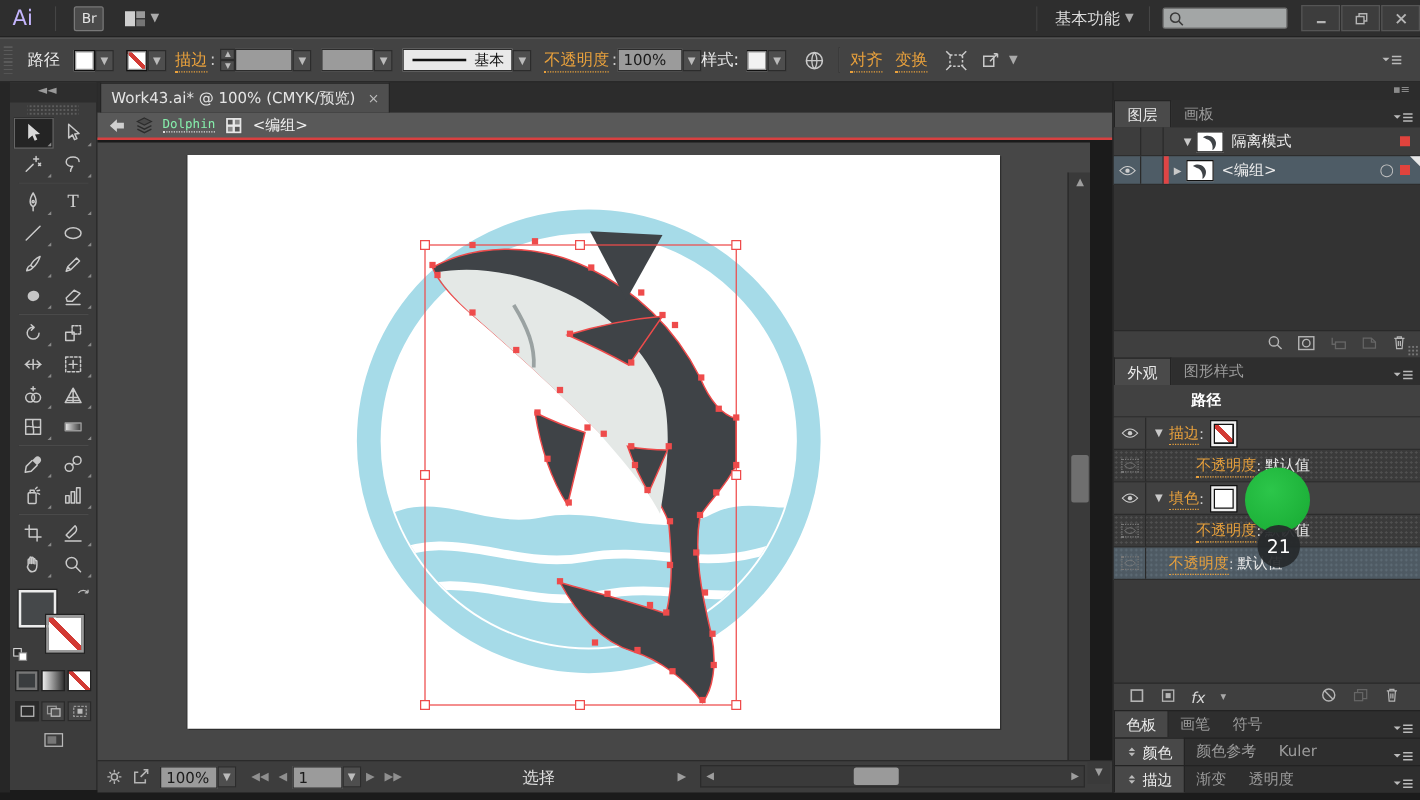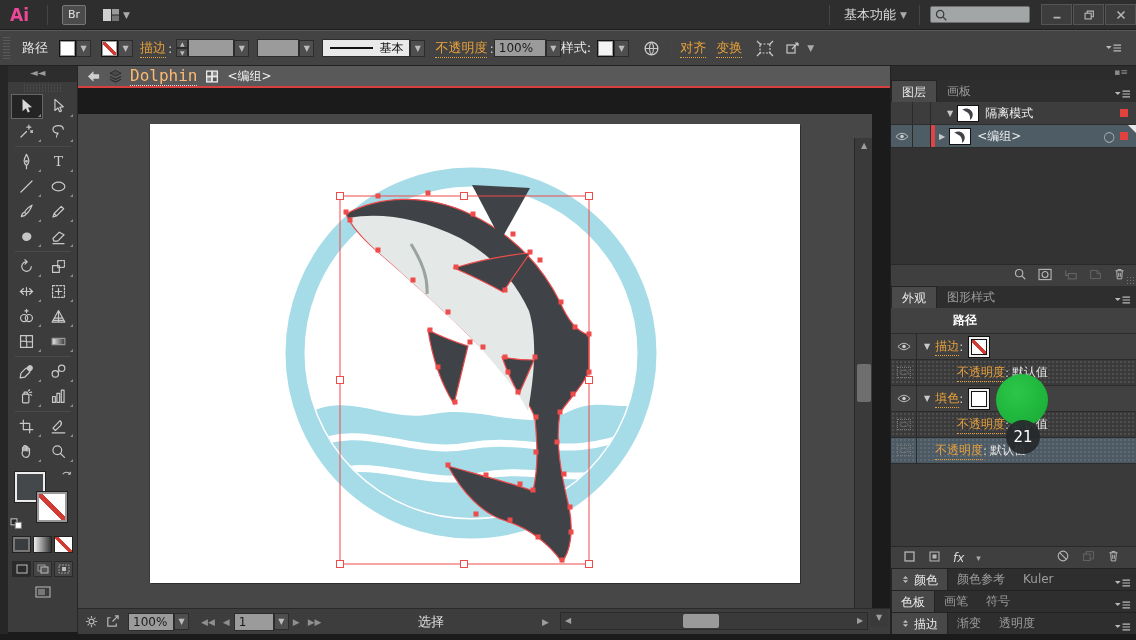--- a/index.html
+++ b/index.html
@@ -3,21 +3,21 @@
 <meta charset="utf-8">
 <style>
   * { margin:0; padding:0; box-sizing:border-box; user-select:none; }
   html,body { width:1136px; height:640px; overflow:hidden; background:#1b1b1b;
     font-family:"DejaVu Sans","Liberation Sans",sans-serif; }
   #app { position:relative; width:1136px; height:640px; background:#1b1b1b; overflow:hidden; }
 
   
   #menubar { position:absolute; left:0; top:0; width:1136px; height:30px; background:#2e2e2e;
     border-bottom:1px solid #1f1f1f; display:flex; align-items:center; }
-  #ai-logo { color:#ec4899; font-weight:bold; font-size:17px; padding:0 12px 0 10px; }
+  #ai-logo { color:#c4b5fd; font-weight:normal; font-size:17px; padding:0 12px 0 10px; }
   .menu-item { color:#dcdcdc; font-size:13px; padding:0 13px; height:30px; line-height:30px; }
   .vsep { width:1px; height:20px; background:#1c1c1c; border-right:1px solid #454545; margin:0 6px; }
   #br-btn { margin-left:8px; width:24px; height:20px; background:#4b4b4b; border:1px solid #787878;
     border-radius:2px; color:#e2e2e2; font-size:11px; text-align:center; line-height:18px; }
   #workspace-grid { margin-left:16px; display:flex; align-items:center; gap:3px; }
   #mb-spacer { flex:1; }
   #workspace-name { color:#dcdcdc; font-size:13px; margin:0 4px 0 8px; }
   .dd-caret { color:#aaa; font-size:9px; margin-right:6px; }
   #search-box { width:100px; height:17px; background:#a3a6a6; border:1px solid #6e6e6e;
     border-radius:2px; display:flex; align-items:center; padding-left:3px; margin:0 10px 0 4px; }
@@ -85,21 +85,21 @@
 
   
   #docarea { position:absolute; left:78px; top:66px; width:812px; height:542px; }
   #tabbar { height:24px; background:#2c2c2c; display:flex; }
   #doctab { margin-left:2px; height:24px; background:#4f4f4f; border:1px solid #242424; border-bottom:none;
     display:flex; align-items:center; padding:0 8px; gap:10px; }
   #doctab .t { color:#e4e4e4; font-size:12px; }
   #doctab .x { color:#bbb; font-size:11px; }
   #crumbbar { height:22px; background:#595959; border-bottom:2px solid #d84040;
     display:flex; align-items:center; gap:7px; padding-left:8px; }
-  #crumb-layer { color:#fdba74; font-size:16px; font-family:"DejaVu Sans Mono","Liberation Mono",monospace;
+  #crumb-layer { color:#86efac; font-size:10px; font-family:"DejaVu Sans Mono","Liberation Mono",monospace;
     border-bottom:1px dotted #ddd; }
   #crumb-group { color:#f2f2f2; font-size:12px; }
   #canvas { position:absolute; left:0; top:48px; width:794px; height:494px; background:#474747; overflow:hidden; }
   #artboard { position:absolute; left:72px; top:10px; width:650px; height:459px; background:#fff;
     box-shadow:1px 1px 0 #2e2e2e, -1px 0 0 #3a3a3a; }
   #logo-svg { position:absolute; left:0; top:0; }
   #vscroll { position:absolute; right:0; top:24px; width:18px; height:518px; background:#3a3a3a;
     border-left:1px solid #282828; }
   .scr-btn { position:absolute; left:0; width:18px; height:16px; color:#9e9e9e; font-size:8px;
     text-align:center; line-height:16px; }
@@ -503,20 +503,26 @@
     </div>
     <div id="screen-mode">
       <svg width="16" height="14" viewBox="0 0 16 14">
           <rect x="1" y="2" width="14" height="10" fill="none" stroke="#bbb"></rect>
           <rect x="3" y="4" width="7" height="6" fill="#777"></rect>
         </svg>
     </div>
   </div>
 
   <div id="docarea">
+    <div id="tabbar">
+      <div id="doctab">
+        <span class="t">Work43.ai* @ 100% (CMYK/预览)</span>
+        <span class="x">×</span>
+      </div>
+    </div>
     <div id="crumbbar">
       <svg width="15" height="15" viewBox="0 0 16 16">
           <path d="M14,5.5 H8 V2.5 L2,8 L8,13.5 V10.5 H14 Z" fill="#cfcfcf"></path>
         </svg>
       <svg width="15" height="15" viewBox="0 0 16 16">
           <path d="M8,1.5 L14,4.5 L8,7.5 L2,4.5 Z" fill="#4a4a4a" stroke="#2c2c2c"></path>
           <path d="M2,8 L8,11 L14,8 M2,11 L8,14 L14,11" fill="none" stroke="#2c2c2c" stroke-width="1.2"></path>
         </svg>
       <span id="crumb-layer">Dolphin</span>
       <svg width="16" height="15" viewBox="0 0 16 16">
@@ -814,34 +820,34 @@
             <rect x="2" y="5" width="8" height="8" fill="none" stroke="#666" stroke-width="1.2"></rect>
             <path d="M5,5 V2 H14 V11 H10" fill="none" stroke="#666" stroke-width="1.2"></path>
           </svg></span>
       <span style="margin-right:6px"><svg width="13" height="14" viewBox="0 0 16 16">
             <path d="M3,4 H13 M6,4 V2.5 H10 V4 M4.5,4 L5.3,14 H10.7 L11.5,4 M7,6.5 V11.5 M9,6.5 V11.5" fill="none" stroke="#b5b5b5" stroke-width="1.2"></path>
           </svg></span>
     </div>
 
     <div id="shelves">
         <div class="shelf">
+          <span class="stab active">色板</span>
+          <span class="stab">画笔</span>
+          <span class="stab">符号</span>
+          <span class="pmenu"><svg width="17" height="12" viewBox="0 0 18 12">
+              <path d="M1,4 L4,7 L7,4 Z" fill="#bbb"></path>
+              <path d="M9,3 H17 M9,6 H17 M9,9 H17" stroke="#bbb" stroke-width="1.2"></path>
+            </svg></span>
+        </div>
+        <div class="shelf">
           <span class="stab active"><svg width="9" height="13" viewBox="0 0 14 14">
               <path d="M3,6 L7,1.5 L11,6 Z M3,8 L7,12.5 L11,8 Z" fill="#bbb"></path>
             </svg>颜色</span>
           <span class="stab">颜色参考</span>
           <span class="stab">Kuler</span>
-          <span class="pmenu"><svg width="17" height="12" viewBox="0 0 18 12">
-              <path d="M1,4 L4,7 L7,4 Z" fill="#bbb"></path>
-              <path d="M9,3 H17 M9,6 H17 M9,9 H17" stroke="#bbb" stroke-width="1.2"></path>
-            </svg></span>
-        </div>
-        <div class="shelf">
-          <span class="stab active">色板</span>
-          <span class="stab">画笔</span>
-          <span class="stab">符号</span>
           <span class="pmenu"><svg width="17" height="12" viewBox="0 0 18 12">
               <path d="M1,4 L4,7 L7,4 Z" fill="#bbb"></path>
               <path d="M9,3 H17 M9,6 H17 M9,9 H17" stroke="#bbb" stroke-width="1.2"></path>
             </svg></span>
         </div>
         <div class="shelf">
           <span class="stab active"><svg width="9" height="13" viewBox="0 0 14 14">
               <path d="M3,6 L7,1.5 L11,6 Z M3,8 L7,12.5 L11,8 Z" fill="#bbb"></path>
             </svg>描边</span>
           <span class="stab">渐变</span>

